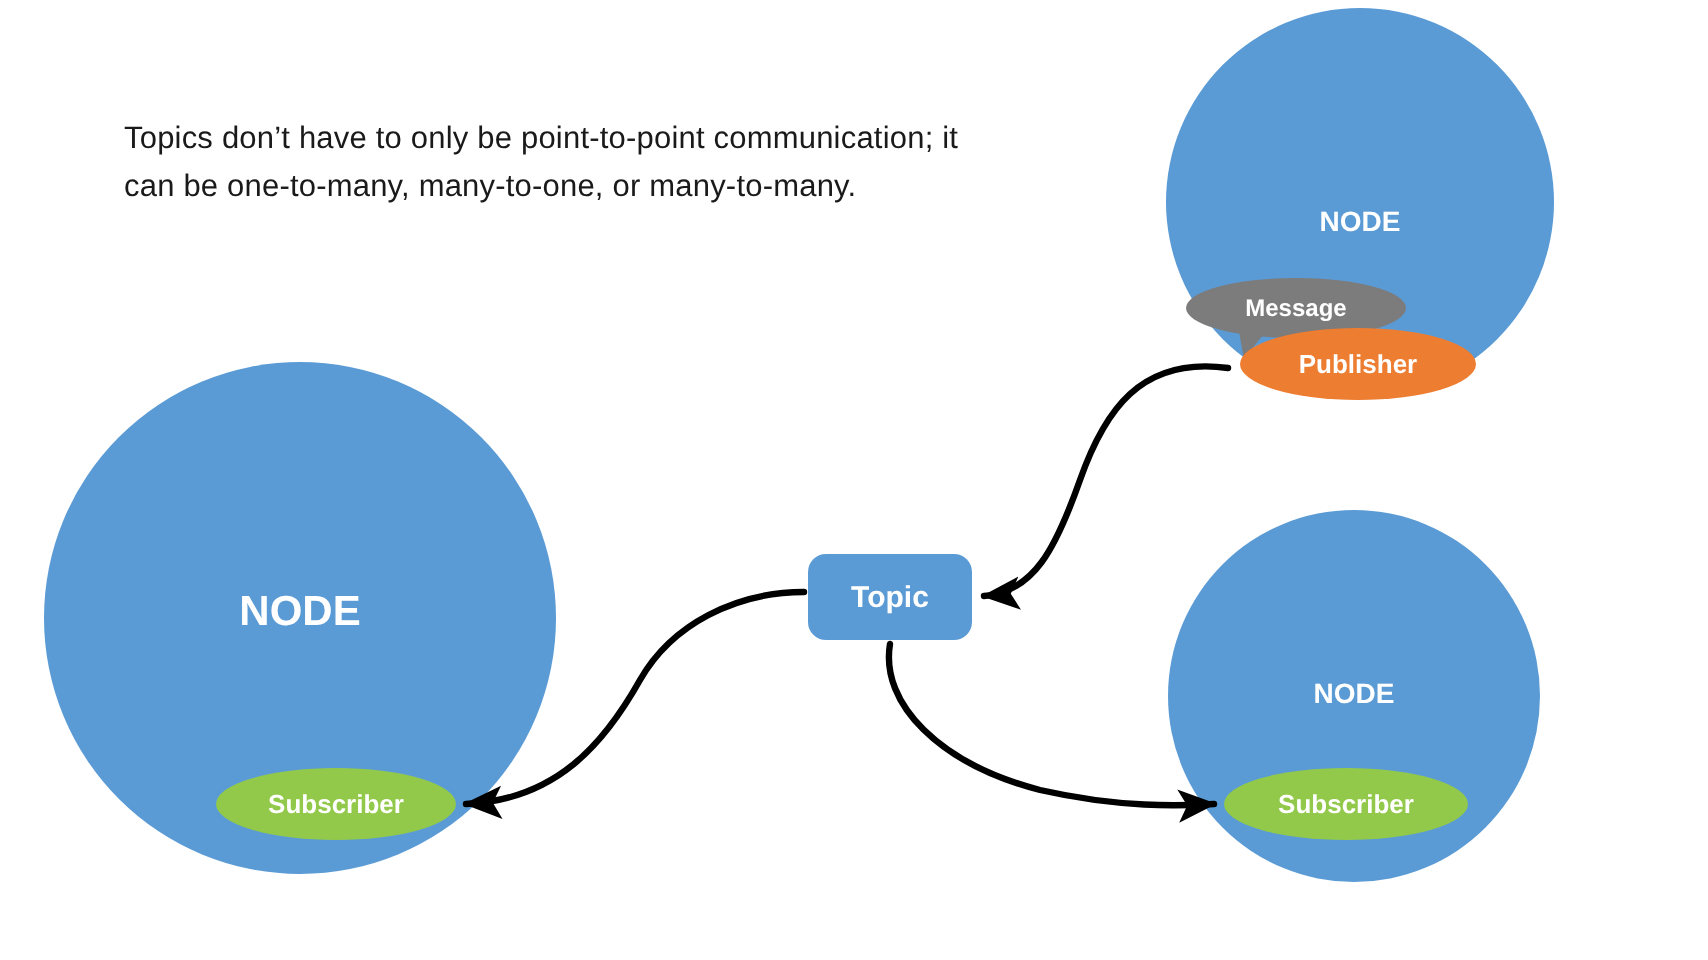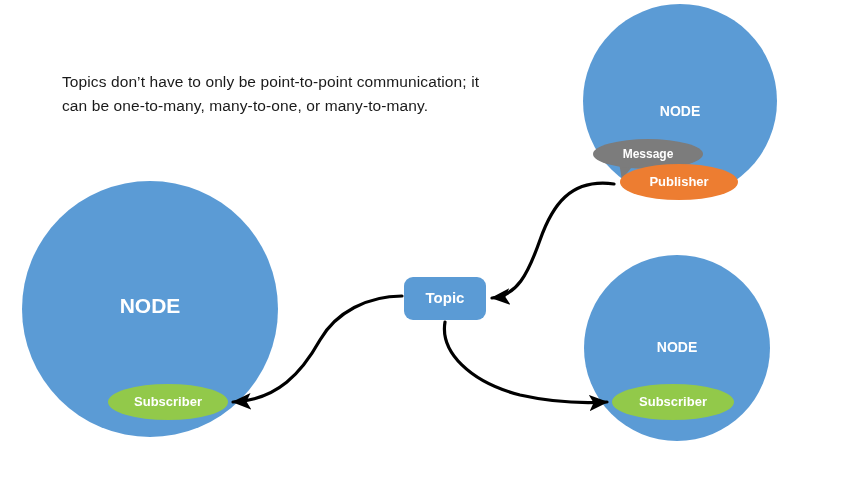--- a/index.html
+++ b/index.html
@@ -20,21 +20,21 @@
   #diagram-svg {
     position: absolute;
     left: 0;
     top: 0;
     width: 854px;
     height: 480px;
   }
   .caption {
     position: absolute;
     left: 62px;
-    top: 70px;
+    top: 58px;
     width: 430px;
     font-size: 15.5px;
     line-height: 1.55;
     color: #1a1a1a;
     font-family: "Liberation Sans", sans-serif;
     letter-spacing: 0.1px;
   }
   .node-label {
     fill: #ffffff;
     font-family: "Liberation Sans", sans-serif;

